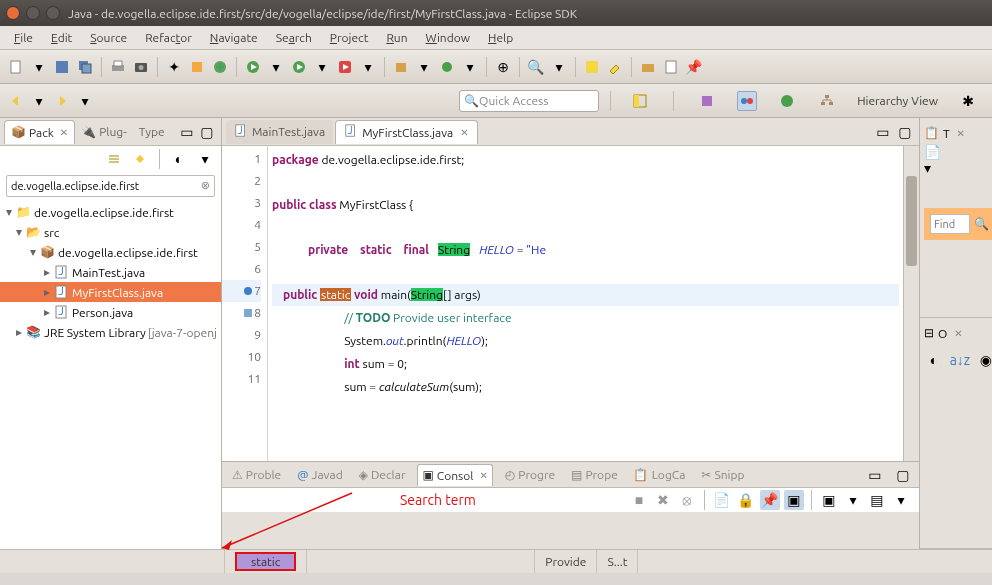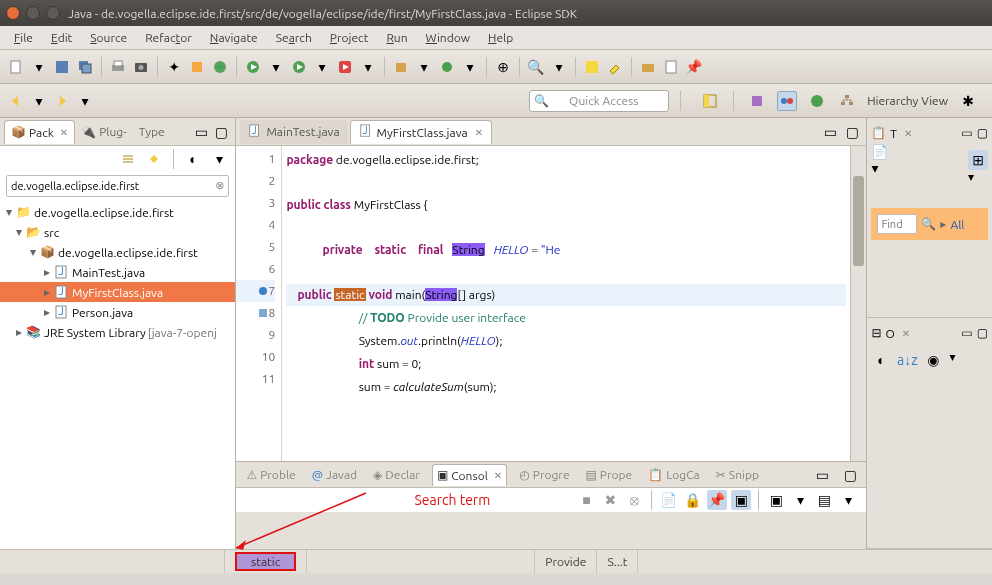--- a/index.html
+++ b/index.html
@@ -11,21 +11,21 @@
 .menubar{height:24px;background:#e9e4df;display:flex;align-items:center;padding:0 6px;gap:2px;border-bottom:1px solid #c0bab3}
 .menubar span{padding:2px 8px;color:#3c3b37}
 .menubar span u{text-decoration:underline}
 .toolbar1{height:34px;background:linear-gradient(#ece8e2,#dbd5cd);border-bottom:1px solid #b8b2aa;display:flex;align-items:center;padding:0 6px;gap:3px}
 .toolbar2{height:34px;background:linear-gradient(#ece8e2,#dbd5cd);border-bottom:1px solid #b8b2aa;display:flex;align-items:center;padding:0 6px;gap:3px}
 .tb-ico{width:20px;height:20px;display:flex;align-items:center;justify-content:center;border-radius:2px;font-size:14px}
 .tb-ico svg{width:16px;height:16px}
 .tb-sep{width:1px;height:20px;background:#c0bab3;margin:0 3px}
 .quick{margin-left:auto;display:flex;align-items:center;gap:8px}
 .quick-input{display:flex;align-items:center;width:140px;height:22px;background:#fff;border:1px solid #b0aaa2;border-radius:3px;padding:0 4px;color:#888}
-.persp{display:flex;align-items:center;gap:10px;padding:0 8px}
+.persp{display:flex;align-items:center;gap:20px;padding:0 8px}
 .main{display:flex;height:431px}
 .leftcol{width:290px;display:flex;flex-direction:column;border-right:1px solid #b8b2aa}
 .left-tabs{height:28px;display:flex;align-items:center;background:#e5e0d9;border-bottom:1px solid #c0bab3;padding:0 4px}
 .tab{display:flex;align-items:center;height:24px;padding:0 6px;gap:3px;color:#6a655f;font-size:11px}
 .tab.active{background:#fff;border:1px solid #b8b2aa;border-bottom:none;border-radius:4px 4px 0 0;color:#2a2824}
 .tab-x{margin-left:3px;color:#888;font-size:10px}
 .view-tb{height:26px;display:flex;align-items:center;justify-content:flex-end;padding:0 6px;gap:6px;background:#fff}
 .filter-row{padding:3px 6px;background:#fff}
 .filter-input{width:100%;height:22px;border:1px solid #c0bab3;border-radius:2px;padding:0 18px 0 4px;font-size:11px;background:#fff}
 .filter-wrap{position:relative}
@@ -37,25 +37,25 @@
 .ind1{padding-left:14px}.ind2{padding-left:28px}.ind3{padding-left:42px}
 .tico{width:16px;height:14px;display:inline-block}
 .mid{flex:1;display:flex;flex-direction:column;background:#e5e0d9}
 .ed-tabs{height:28px;display:flex;align-items:center;background:#e5e0d9;padding:0 4px;gap:2px;border-bottom:1px solid #c0bab3}
 .ed-tab{display:flex;align-items:center;height:24px;padding:0 8px;gap:4px;background:#ddd7cf;color:#555;border-radius:4px 4px 0 0}
 .ed-tab.active{background:#fff;border:1px solid #b8b2aa;border-bottom:none;color:#222}
 .editor{flex:1;display:flex;background:#fff;overflow:hidden;position:relative;min-height:0}
 .gutter{width:46px;background:#fff;border-right:1px solid #d8d3cb;text-align:right;padding:2px 6px 0 0;color:#766;font-family:monospace;font-size:15px;line-height:22px}
 .code{flex:1;padding:2px 4px;font-family:"DejaVu Sans Mono",monospace;font-size:15px;line-height:22px;white-space:pre;overflow:hidden}
 .kw{color:#941b6e;font-weight:bold}
-.typ{background:#8b5cf6}
+.typ{background:#22c55e}
 .str{color:#1f2fbf}
 .fld{color:#1f2fbf;font-style:italic}
 .cmt{color:#1f7f6b}
-.hl-line{background:#eaf3fb;display:inline-block;width:560px}
+.hl-line{background:#eaf3fb;display:inline-block;width:627px}
 .hl-word{background:#c76428;color:#fff;padding:0 1px}
 .vscroll{width:16px;background:#e5e0d9;border-left:1px solid #c0bab3;position:relative}
 .vthumb{position:absolute;left:2px;right:2px;top:30px;height:90px;background:#b0a99f;border-radius:3px}
 .rightcol{width:154px;display:flex;flex-direction:column;border-left:1px solid #b8b2aa;background:#e5e0d9}
 .rview{border-bottom:1px solid #c0bab3;padding:4px;flex:0 0 auto}
 .rview .hdr{display:flex;align-items:center;gap:4px;height:22px}
 .rview-body{background:#fdba74;padding:6px;margin-top:4px}
 .find-row{display:flex;align-items:center;gap:4px}
 .find-input{width:40px;height:20px;border:1px solid #c0bab3;border-radius:2px;padding:0 3px;font-size:11px;color:#888}
 .link{color:#1b5bbf}
@@ -215,21 +215,21 @@
   <div class="tb-ico">▾</div>
   <div class="tb-ico">
       <svg viewBox="0 0 16 16">
         <polygon points="6,3 12,8 6,13" fill="#f4c742"></polygon>
       </svg>
     </div>
   <div class="tb-ico">▾</div>
   <div class="quick">
     <div class="quick-input">
       <span>🔍</span>
-      <span style="margin-left:20px">Quick Access</span>
+      <span style="margin-left:0">Quick Access</span>
     </div>
     <div class="tb-sep"></div>
     <div class="persp">
       <div class="tb-ico">
           <svg viewBox="0 0 16 16">
             <rect x="2" y="2" width="12" height="12" fill="none" stroke="#a80"></rect>
             <rect x="2" y="2" width="5" height="12" fill="#f4d742"></rect>
           </svg>
         </div>
       <div class="tb-sep"></div>

